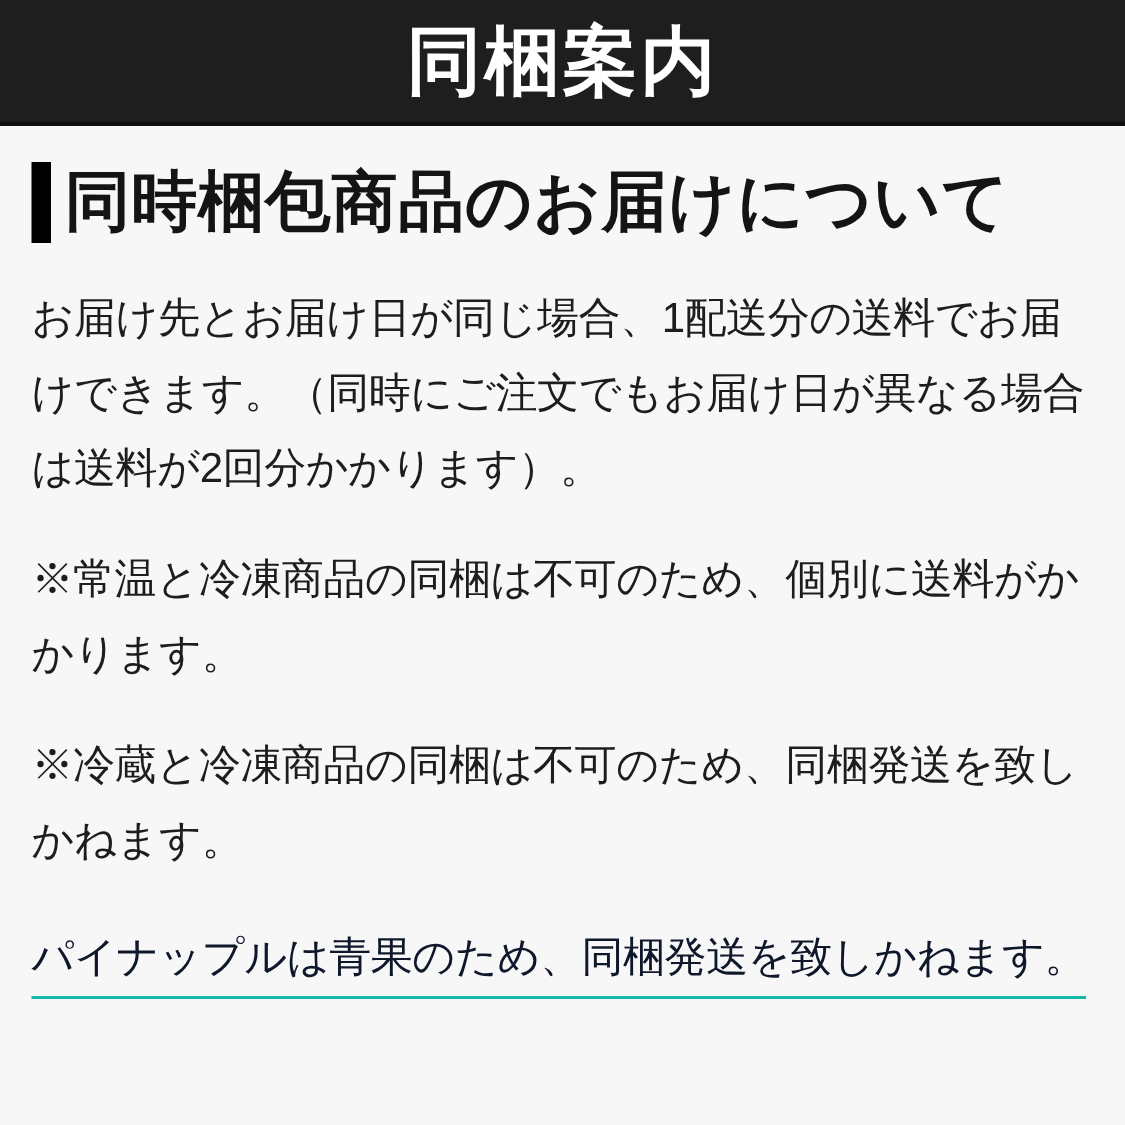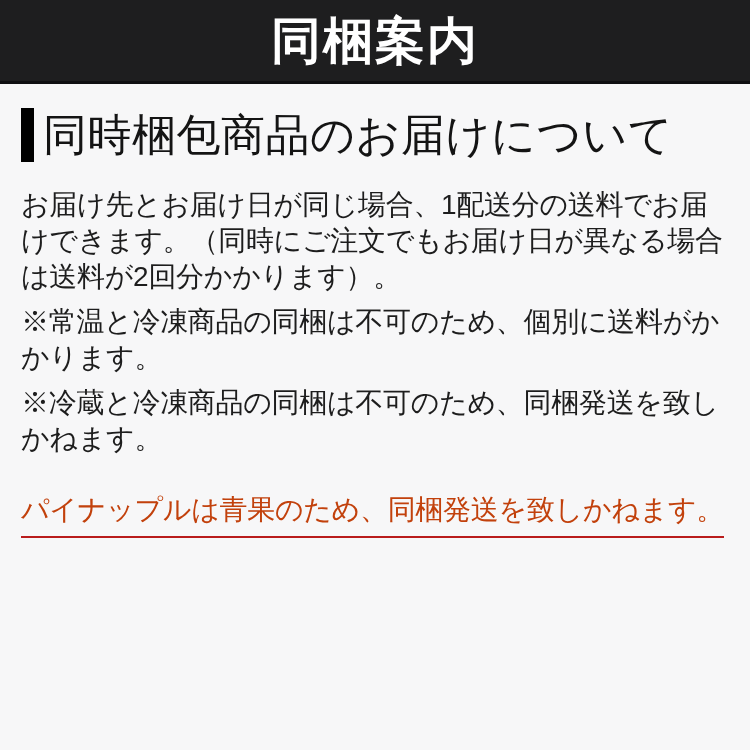--- a/index.html
+++ b/index.html
@@ -46,45 +46,45 @@
   .heading-bar {
     flex: none;
     width: 13px;
     height: 54px;
     background: #000000;
     margin-right: 9px;
   }
   .section-heading h2 {
     margin: 0;
     font-size: 44px;
-    font-weight: normal;
+    font-weight: bold;
     color: #141414;
     line-height: 1.25;
     letter-spacing: 0.5px;
     white-space: nowrap;
   }
   .body-text {
     margin: 0;
     font-size: 28px;
-    line-height: 36px;
+    line-height: 50px;
     color: #1d1d1d;
     letter-spacing: -0.3px;
   }
   .note {
-    margin-top: 9px;
+    margin-top: 24px;
   }
   .warning {
     margin: 33px 0 0 0;
     font-size: 28px;
     line-height: 40px;
   }
   .warning-text {
     display: inline-block;
-    color: #c2410c;
-    border-bottom: 2px solid #b91c1c;
+    color: #0f172a;
+    border-bottom: 2px solid #14b8a6;
     padding-bottom: 6px;
     letter-spacing: -0.3px;
   }
 </style>
 </head>
 <body>
 
 <div class="page">
 
   <header class="top-bar">

